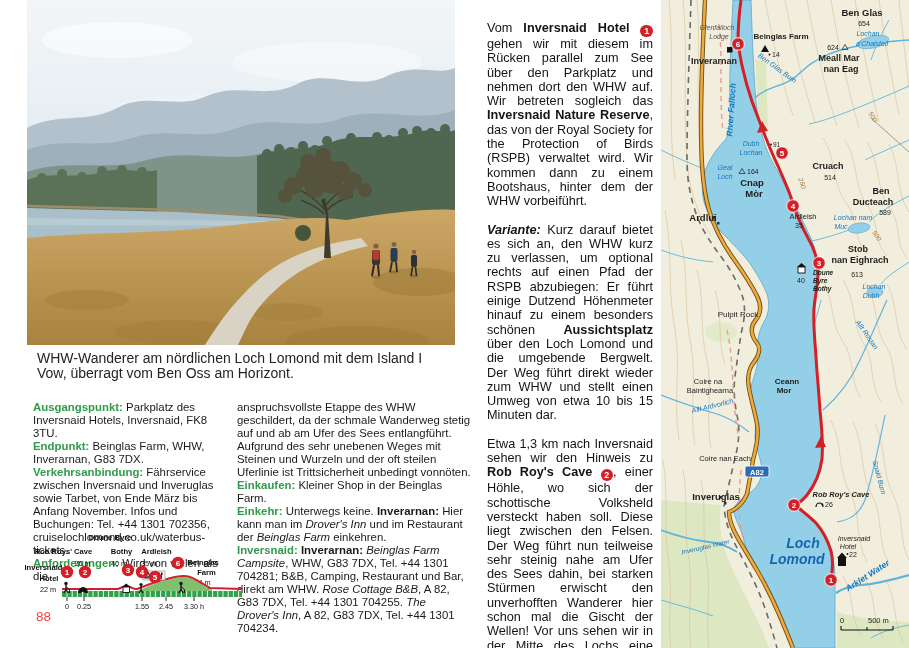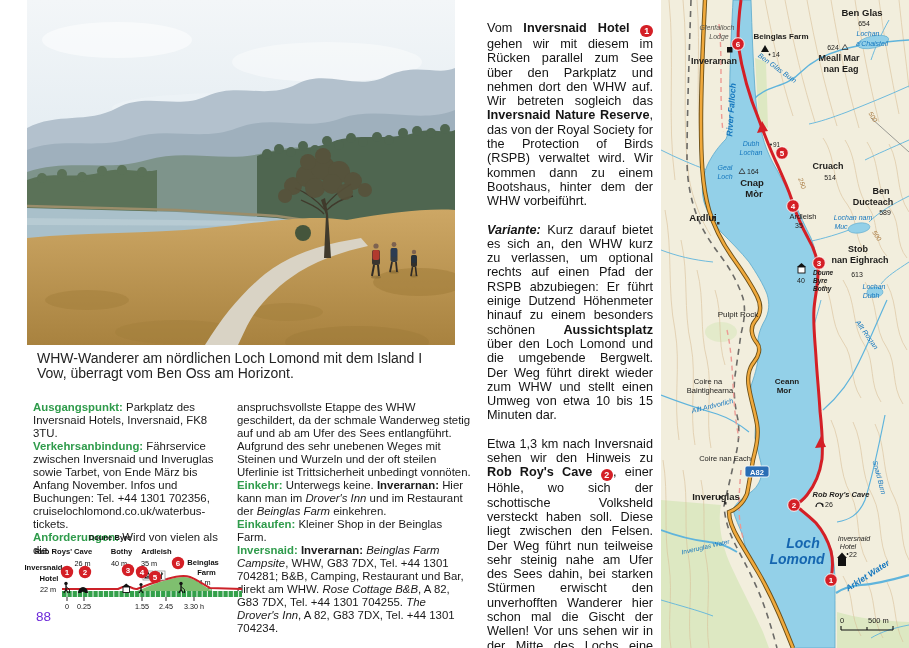--- a/index.html
+++ b/index.html
@@ -12,21 +12,21 @@
   .info p{margin:0;}
   .col-l{position:absolute;left:0;top:12px;width:200px;}
   .col-r{position:absolute;left:204px;top:12px;width:234px;}
   .lbl{color:#2f9b4b;font-weight:bold;}
   .main{position:absolute;left:487px;top:21px;width:174px;font-size:12.7px;line-height:14.3px;
         text-align:justify;hyphens:auto;-webkit-hyphens:auto;color:#141414;}
   .main p{margin:0 8px 14px 0;}
   .badge{display:inline-block;width:12.5px;height:12.5px;border-radius:50%;background:#d41f26;
          color:#fff;font-size:9px;line-height:12.5px;font-weight:bold;text-align:center;
          vertical-align:-1.5px;font-style:normal;}
-  .pagenum{position:absolute;left:36px;top:609px;font-size:13.5px;color:#6d28d9;}
+  .pagenum{position:absolute;left:36px;top:609px;font-size:13.5px;color:#ef4444;}
   .profile{position:absolute;left:22px;top:524px;}
   .map{position:absolute;left:661px;top:0;}
   svg text{font-family:"Liberation Sans",sans-serif;}
   
   .p-name{font-weight:bold;font-size:7.6px;fill:#111;}
   .p-alt{font-size:7.3px;fill:#111;}
   .p-tick{font-size:7.2px;fill:#111;}
   .p-dist{font-size:7.4px;font-weight:bold;fill:#2f9b4b;}
   .p-num{font-size:8px;font-weight:bold;fill:#fff;}
   
@@ -149,27 +149,28 @@
       <rect x="384.4" y="255" width="5.2" height="8" rx="2" fill="#27313b"></rect>
       <circle cx="387" cy="252" r="2.2" fill="#7d6250"></circle>
     </g>
   </svg>
 
   <div class="caption">WHW-Wanderer am nördlichen Loch Lomond mit dem Island I Vow, überragt vom Ben Oss am Horizont.</div>
 
   <div class="info">
     <div class="col-l">
       <p><b class="lbl">Ausgangspunkt:</b> <span>Parkplatz des Inversnaid Hotels, Inversnaid, FK8 3TU.</span></p>
+      <p><b class="lbl">Endpunkt:</b> <span>Beinglas Farm, WHW, Inverarnan, G83 7DX.</span></p>
       <p><b class="lbl">Verkehrsanbindung:</b> <span>Fährservice zwischen Inversnaid und Inveruglas sowie Tarbet, von Ende März bis Anfang November. Infos und Buchungen: Tel. +44 1301 702356, cruiselochlomond.co.uk/waterbus-tickets.</span></p>
       <p><b class="lbl">Anforderungen:</b> <span>Wird von vielen als die</span></p>
     </div>
     <div class="col-r">
       <p><span>anspruchsvollste Etappe des WHW geschildert, da der schmale Wanderweg stetig auf und ab am Ufer des Sees entlangführt. Aufgrund des sehr unebenen Weges mit Steinen und Wurzeln und der oft steilen Uferlinie ist Trittsicherheit unbedingt vonnöten.</span></p>
+      <p><b class="lbl">Einkaufen:</b> <span>Kleiner Shop in der Beinglas Farm.</span></p>
       <p><b class="lbl">Einkehr:</b> <span>Unterwegs keine. </span><b>Inverarnan:</b><span> Hier kann man im </span><i>Drover's Inn</i><span> und im Restaurant der </span><i>Beinglas Farm</i><span> einkehren.</span></p>
-      <p><b class="lbl">Einkaufen:</b> <span>Kleiner Shop in der Beinglas Farm.</span></p>
       <p><b class="lbl">Inversnaid:</b> <b>Inverarnan:</b><span> </span><i>Beinglas Farm Campsite</i><span>, WHW, G83 7DX, Tel. +44 1301 704281; B&amp;B, Camping, Restaurant und Bar, direkt am WHW. </span><i>Rose Cottage B&amp;B</i><span>, A 82, G83 7DX, Tel. +44 1301 704255. </span><i>The Drover's Inn</i><span>, A 82, G83 7DX, Tel. +44 1301 704234.</span></p>
     </div>
   </div>
 
   <svg class="profile" width="228" height="98" viewBox="0 0 228 98">
 
     <text class="p-name" x="88" y="16" text-anchor="middle">Doune Byre</text>
     <text class="p-name" x="41.5" y="30" text-anchor="middle">Rob Roys' Cave</text>
     <text class="p-name" x="99.5" y="30" text-anchor="middle">Bothy</text>
     <text class="p-name" x="134.5" y="30" text-anchor="middle">Ardleish</text>

